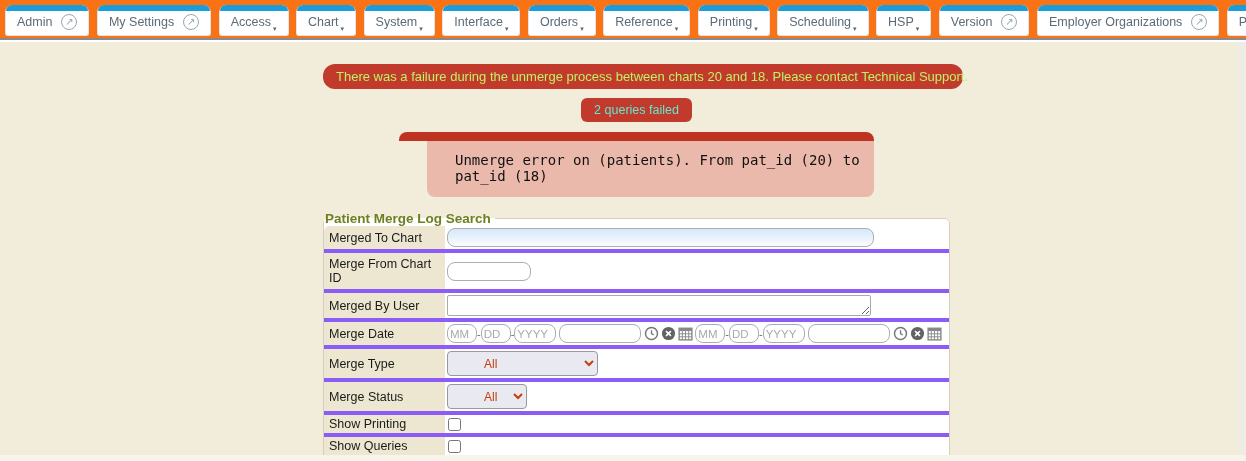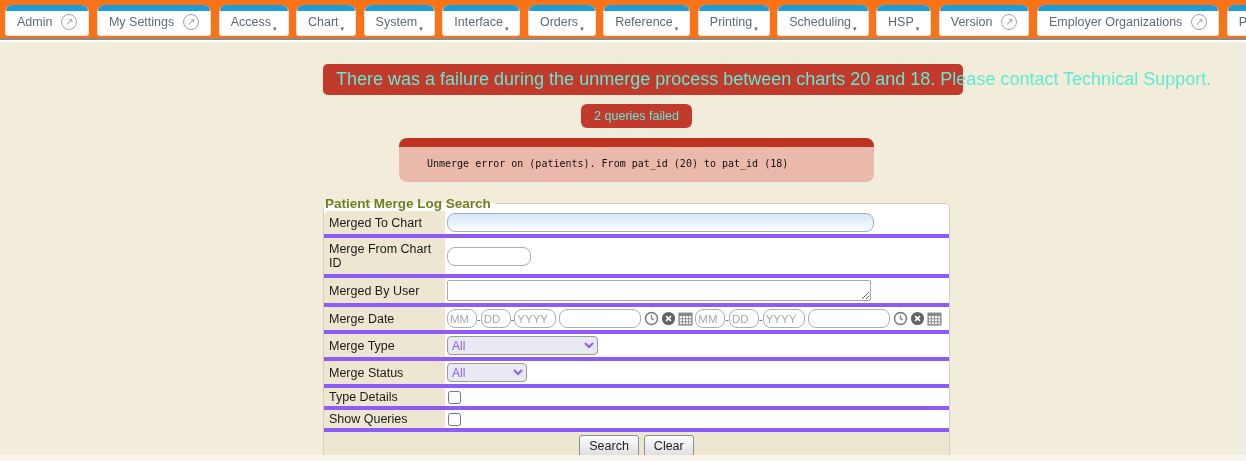--- a/index.html
+++ b/index.html
@@ -21,29 +21,29 @@
     color:#8fa0aa; font-size:10px; line-height:1; }
   .menu-caret-icon { align-self:flex-end; margin:0 0 2px 2px; font-size:7px; color:#5c6b76; }
 
   
   .content { position:absolute; top:42px; left:0; right:0; bottom:0; background:#f2ecdb; }
   .bottom-strip { position:absolute; left:0; right:0; bottom:0; height:6px; background:#f8f4eb; }
   .right-strip { position:absolute; top:0; right:0; bottom:0; width:8px; background:#efece4; }
   .column { width:627px; margin-left:323px; position:relative; }
 
   .banner { margin:22px auto 0 auto; width:max-content; max-width:640px; white-space:nowrap;
-    background:#c13a2b; color:#5eead4; padding:5px 13px; border-radius:5px; font-size:18px; }
+    background:#c13a2b; color:#bef264; padding:5px 13px; border-radius:12px; font-size:13px; }
   .badge-wrap { text-align:center; margin-top:9px; }
   .badge { display:inline-block; background:#c13a2b; color:#5eead4; padding:5px 13px;
     border-radius:6px; font-size:12.5px; cursor:pointer; }
 
   .errorbox { width:475px; margin:10px auto 0 auto; }
   .errorbox-bar { height:9px; background:#be3420; border-radius:8px 8px 0 0; }
   .errorbox-body { background:#ebb9ab; border-radius:0 0 8px 8px; padding:11px 10px 13px 28px;
-    font-family:"DejaVu Sans Mono", monospace; font-size:10px; color:#111; }
+    font-family:"DejaVu Sans Mono", monospace; font-size:14px; color:#111;margin-left:28px; }
   .errline + .errline { margin-top:17px; }
 
   
   .merge-form { margin-top:14px; width:627px; border:1px solid #d5d0be; border-radius:5px;
     background:#fff; padding:0; overflow:hidden; }
   .merge-form legend { color:#6f7f1f; font-weight:bold; font-size:13.5px; padding:0 4px 0 1px; }
   .frow { display:flex; align-items:stretch; border-bottom:4px solid #8b5cf6; }
   .flabel { width:121px; flex:0 0 121px; background:#ede7d1; padding:4px 2px 4px 5px;
     display:flex; align-items:center; font-size:12.5px; }
   .finput { flex:1; background:#fff; padding:2px 2px 2px 2px; display:flex; align-items:center; }
@@ -60,22 +60,22 @@
     resize:both; font-family:"Liberation Sans", sans-serif; font-size:11.5px; background:#fff; }
   .chart-id-input { width:84px; }
 
   .dategroup { display:inline-flex; align-items:center; }
   .din-mm, .din-dd { width:30px; }
   .din-yyyy { width:42px; margin-right:3px; }
   .din-time { width:82px; margin-right:3px; }
   .dash { color:#666; font-size:11px; margin:0; }
   .dicon { display:inline-flex; align-items:center; margin-right:2px; cursor:pointer; }
 
-  .styled-select { height:19px; border:1px solid #999; border-radius:4px;
-    background:#e9e9f2; font-family:"Liberation Sans", sans-serif; font-size:12px; color:#8b5cf6; }
+  .styled-select { height:25px; border:1px solid #999; border-radius:4px;
+    background:#e9e9f2; font-family:"Liberation Sans", sans-serif; font-size:12px; color:#c2410c;padding-left:32px; }
   .select-type { width:151px; }
   .select-status { width:80px; }
   input[type="checkbox"] { width:13px; height:13px; margin-left:1px; }
 
   .form-btn { height:22px; padding:1px 9px; font-family:"Liberation Sans", sans-serif;
     font-size:12.5px; color:#222; border:1px solid #8e8e8e; border-radius:3px;
     background:linear-gradient(#fdfdfd, #dedede); cursor:pointer; }
 </style>
 </head>
 <body>
@@ -255,21 +255,21 @@
         <div class="frow">
           <div class="flabel">Merge Status</div>
           <div class="finput">
             <select class="styled-select select-status">
               <option>All</option>
             </select>
           </div>
         </div>
 
         <div class="frow checkbox-row">
-          <div class="flabel">Type Details</div>
+          <div class="flabel">Show Printing</div>
           <div class="finput">
             <input type="checkbox" style="">
           </div>
         </div>
 
         <div class="frow checkbox-row">
           <div class="flabel">Show Queries</div>
           <div class="finput">
             <input type="checkbox" style="">
           </div>

